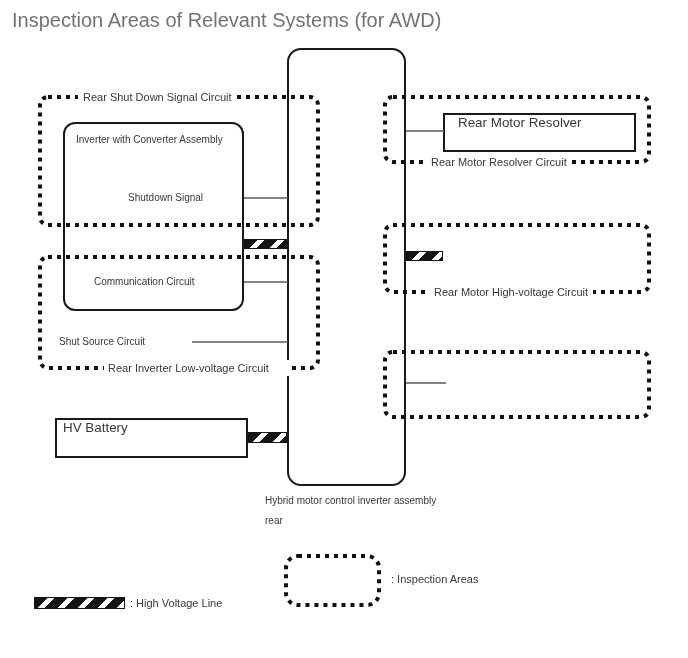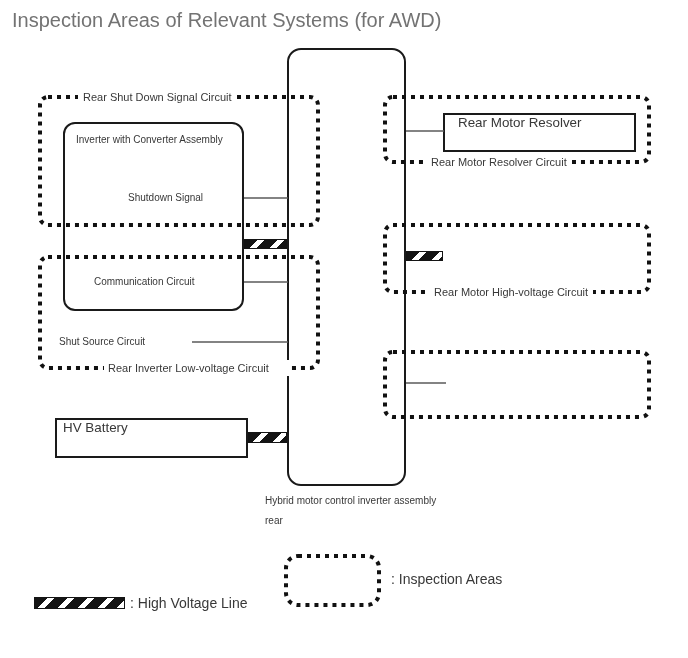--- a/index.html
+++ b/index.html
@@ -49,21 +49,21 @@
     white-space:nowrap;
     z-index:4;
   }
   .hv-line{
     position:absolute;
     box-sizing:border-box;
     border:1px solid #141414;
     background:repeating-linear-gradient(135deg,#141414 0 9px,#ffffff 9px 14px);
     z-index:2;
   }
-  .legendtxt{font-size:14px;}
+  .legendtxt{font-size:11px;}
 </style>
 </head>
 <body>
 
 <div id="stage">
 
   <div class="title">Inspection Areas of Relevant Systems (for AWD)</div>
 
   <div class="solidbox" style="left:287px;top:48px;width:119px;height:438px;border-radius:14px;"></div>
   <div class="txt wrap" style="left:265px;top:491px;width:185px;line-height:20px;">Hybrid motor control inverter assembly rear</div>

